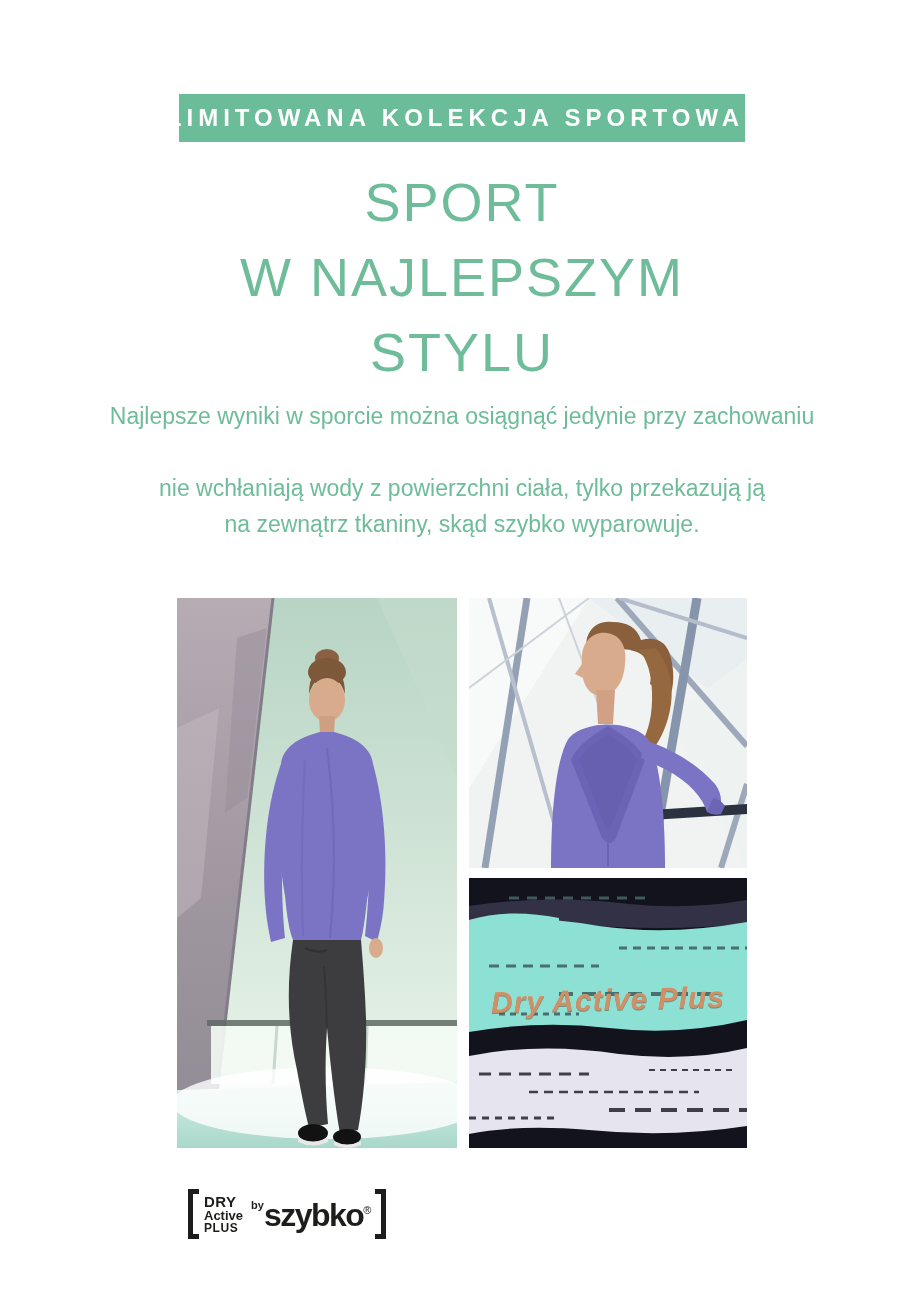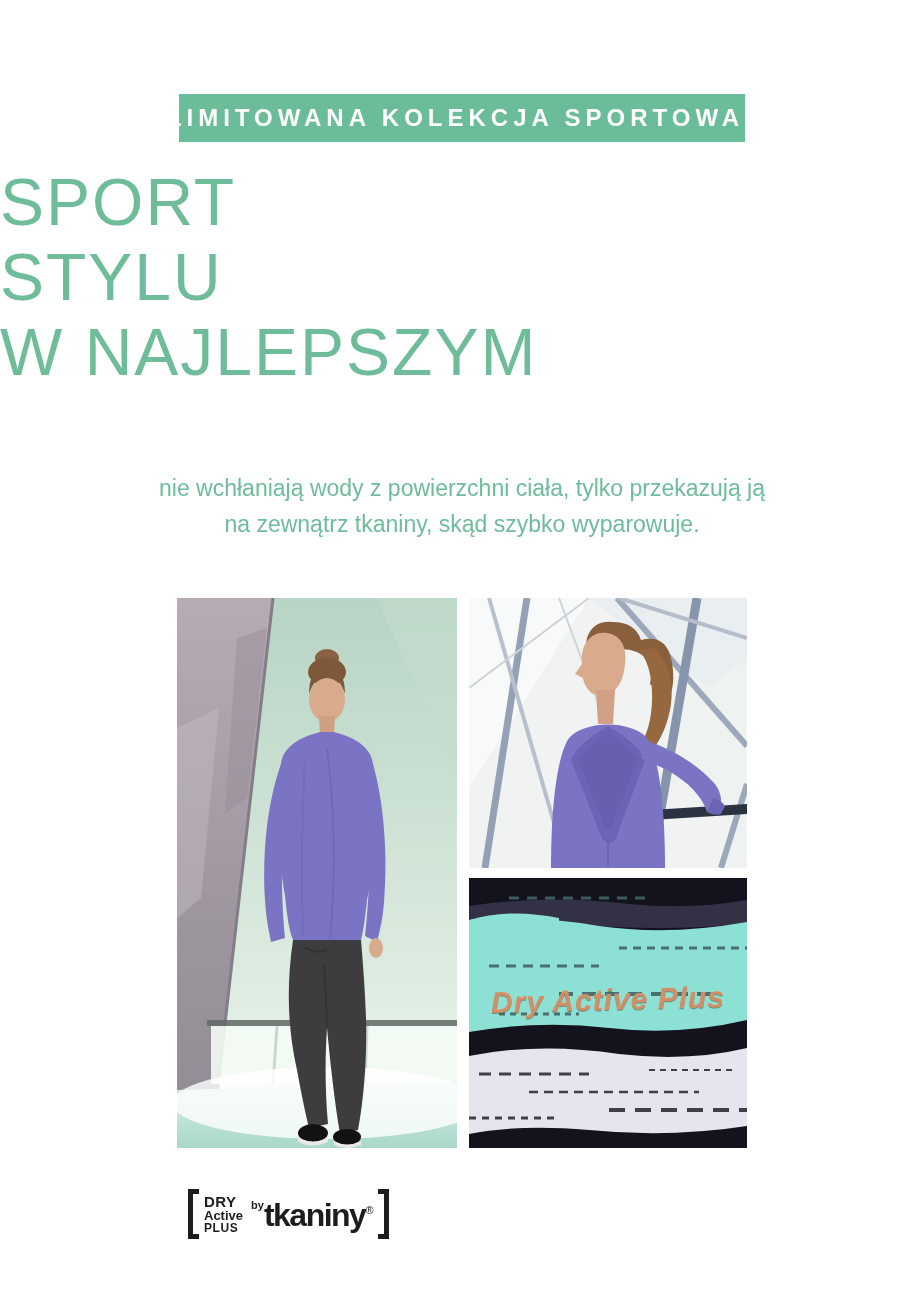--- a/index.html
+++ b/index.html
@@ -14,23 +14,23 @@
   
   .banner {
     margin:94px auto 0; width:566px; height:48px;
     background:#6bbc99; color:#ffffff;
     display:flex; align-items:center; justify-content:center;
     font-size:24px; font-weight:700; letter-spacing:5px; white-space:nowrap;
   }
 
   
   .headline {
-    margin-top:23px; 
+    margin-top:23px; text-align:center;
     color:#6ebc99; font-weight:400;
-    font-size:66px; line-height:75px; letter-spacing:2px;
+    font-size:54px; line-height:75px; letter-spacing:2px;
   }
 
   
   .intro {
     margin-top:8px; text-align:center;
     color:#6ebc99; font-size:23px; line-height:36px; font-weight:400;
   }
 
   
   .photo-grid { margin:56px auto 0; width:570px; display:flex; gap:12px; }
@@ -73,26 +73,26 @@
 <body>
 
 <div class="page">
 
   <div class="banner">
     <span>LIMITOWANA KOLEKCJA SPORTOWA:</span>
   </div>
 
   <h1 class="headline">
     <div>SPORT</div>
+    <div>W NAJLEPSZYM</div>
     <div>STYLU</div>
-    <div>W NAJLEPSZYM</div>
   </h1>
 
   <p class="intro">
-    <br>
+    <span>Najlepsze wyniki w sporcie można osiągnąć jedynie przy zachowaniu</span><br>
     <br>
     <span>nie wchłaniają wody z powierzchni ciała, tylko przekazują ją</span><br>
     <span>na zewnątrz tkaniny, skąd szybko wyparowuje.</span>
   </p>
 
   <div class="photo-grid">
 
     <figure class="photo photo-front">
       <svg viewBox="0 0 280 550" xmlns="http://www.w3.org/2000/svg">
         <defs>
@@ -209,18 +209,18 @@
 
   <div class="brand-logo">
     <span class="bracket bracket-left"></span>
     <span class="logo-stack">
       <span class="logo-dry">DRY</span>
       <span class="logo-active">Active</span>
       <span class="logo-plus">PLUS</span>
     </span>
     <span class="logo-main">
       <span class="logo-by">by</span>
-      <span class="logo-brand"><span>tkaniny</span><span class="logo-reg">®</span></span>
+      <span class="logo-brand"><span>szybko</span><span class="logo-reg">®</span></span>
     </span>
     <span class="bracket bracket-right"></span>
   </div>
 
 </div>
 
 </body></html>

